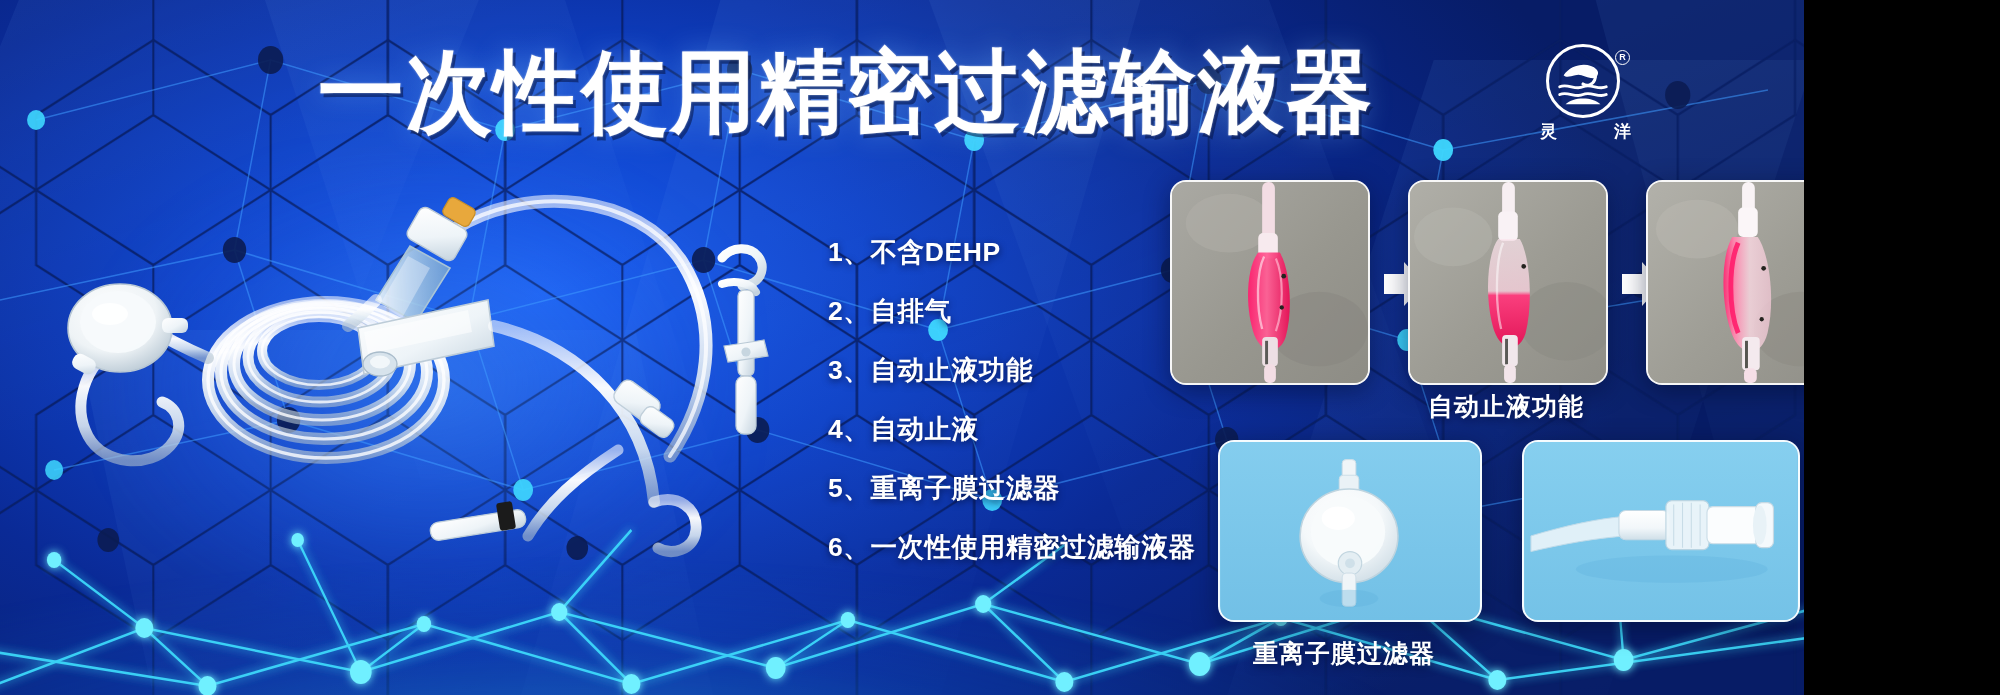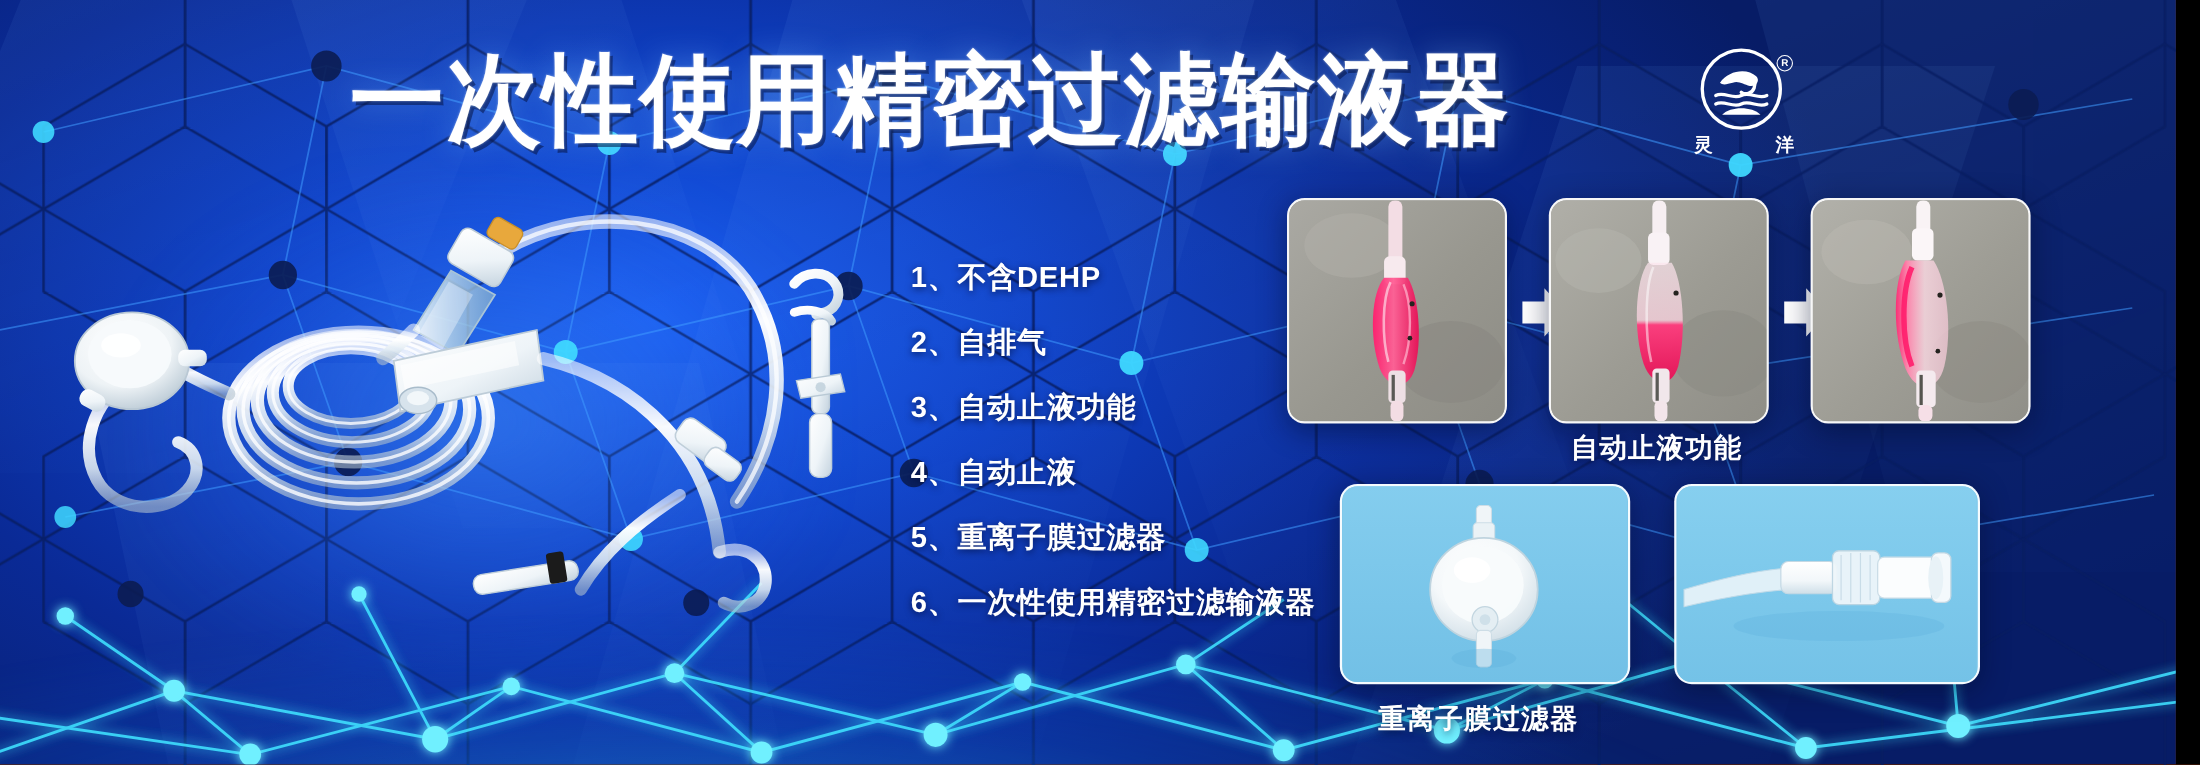--- a/index.html
+++ b/index.html
@@ -5,23 +5,23 @@
 <style>
   * { margin:0; padding:0; box-sizing:border-box; }
   html,body{ background:#000; }
   body{
     font-family:"Liberation Sans","DejaVu Sans",sans-serif;
     -webkit-font-smoothing:antialiased;
   }
 
   #banner{
     position:relative;
-    width:1978px; height:695px;
+    width:1804px; height:695px;
     overflow:hidden;
-    background:#c2410c;
+    background:#ec4899;
   }
 
   
   .bg-base{
     position:absolute; inset:0;
     background:
       radial-gradient(ellipse 1100px 620px at 30% 42%, #1a5ef0 0%, #0f42c8 32%, #0a2a96 62%, #071c66 100%),
       linear-gradient(100deg,#061a55 0%,#0a2f9e 28%,#1046d8 50%,#0a2f9e 76%,#051544 100%);
   }
   

